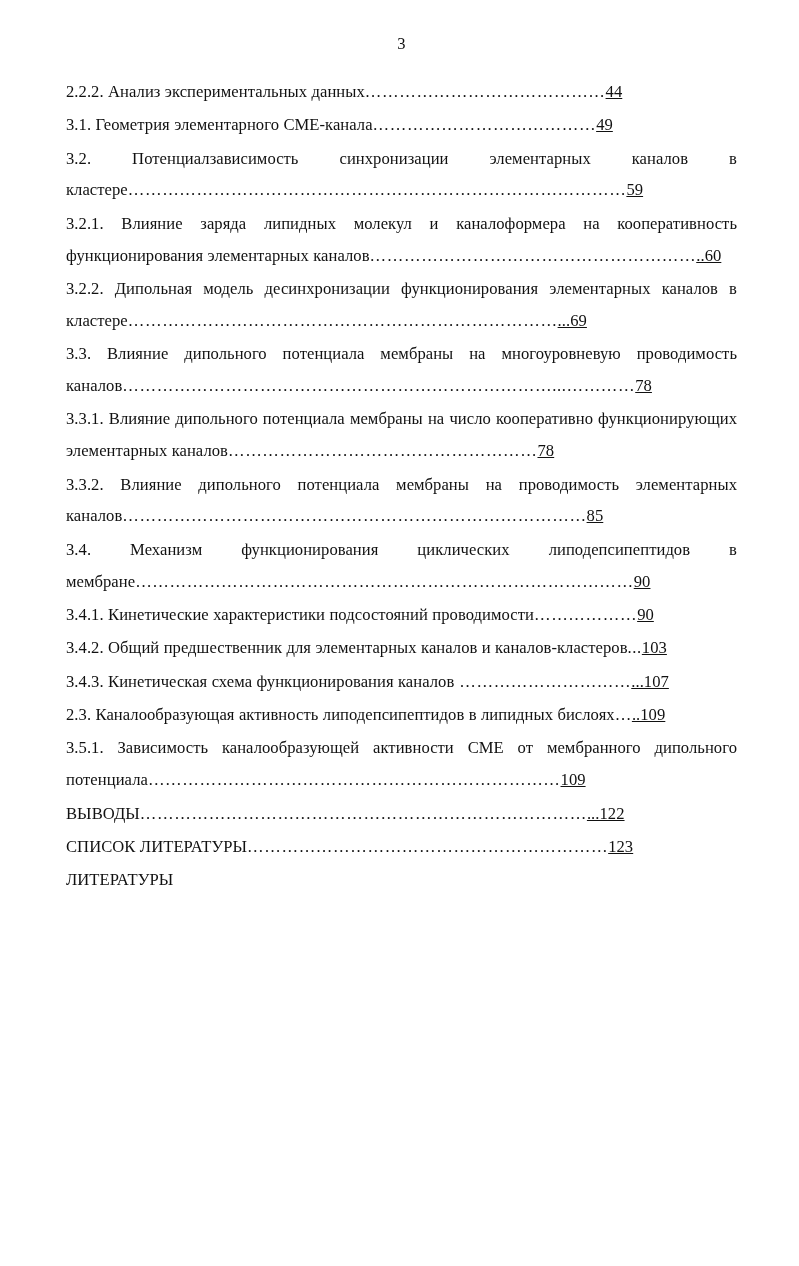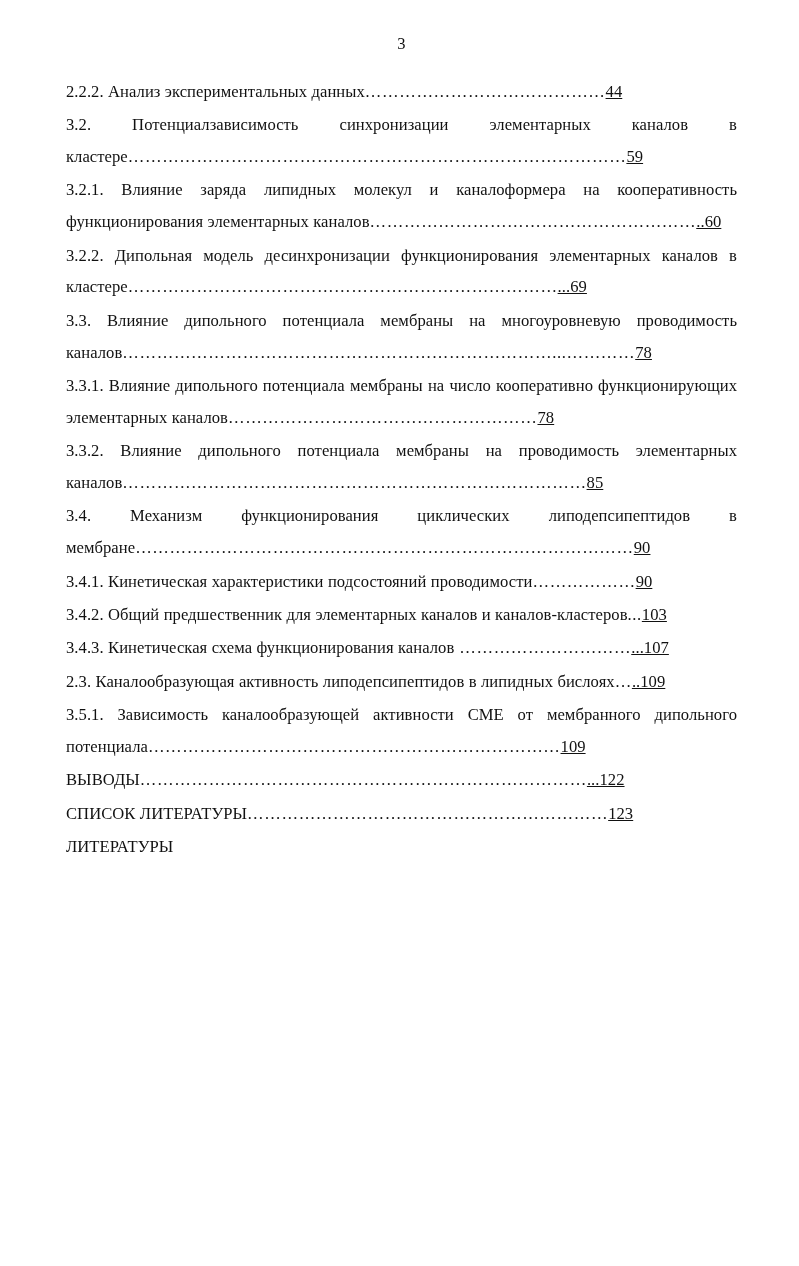--- a/index.html
+++ b/index.html
@@ -62,20 +62,23 @@
 
 <div class="page">
   <div class="page-number">3</div>
   <div class="toc">
 
     <div class="toc-entry">
       <span class="toc-text">2.2.2. Анализ экспериментальных данных</span><span class="leader">……………………………………</span><span class="page-ref">44</span>
     </div>
 
 
+    <div class="toc-entry">
+      <span class="toc-text">3.1. Геометрия элементарного CME-канала</span><span class="leader">…………………………………</span><span class="page-ref">49</span>
+    </div>
 
     <div class="toc-entry">
       <span class="toc-text">3.2. Потенциалзависимость синхронизации элементарных каналов в кластере</span><span class="leader">……………………………………………………………………………</span><span class="page-ref">59</span>
     </div>
 
     <div class="toc-entry">
       <span class="toc-text">3.2.1. Влияние заряда липидных молекул и каналоформера на кооперативность функционирования элементарных каналов</span><span class="leader">…………………………………………………</span><span class="page-ref">..60</span>
     </div>
 
     <div class="toc-entry">
@@ -92,21 +95,21 @@
 
     <div class="toc-entry">
       <span class="toc-text">3.3.2. Влияние дипольного потенциала мембраны на проводимость элементарных каналов</span><span class="leader">………………………………………………………………………</span><span class="page-ref">85</span>
     </div>
 
     <div class="toc-entry">
       <span class="toc-text">3.4. Механизм функционирования циклических липодепсипептидов в мембране</span><span class="leader">……………………………………………………………………………</span><span class="page-ref">90</span>
     </div>
 
     <div class="toc-entry">
-      <span class="toc-text">3.4.1. Кинетическая характеристики подсостояний проводимости</span><span class="leader">………………</span><span class="page-ref">90</span>
+      <span class="toc-text">3.4.1. Кинетические характеристики подсостояний проводимости</span><span class="leader">………………</span><span class="page-ref">90</span>
     </div>
 
     <div class="toc-entry">
       <span class="toc-text">3.4.2. Общий предшественник для элементарных каналов и каналов-кластеров</span><span class="leader">...</span><span class="page-ref">103</span>
     </div>
 
     <div class="toc-entry">
       <span class="toc-text">3.4.3. Кинетическая схема функционирования каналов</span><span class="leader"> …………………………</span><span class="page-ref">...107</span>
     </div>
 

